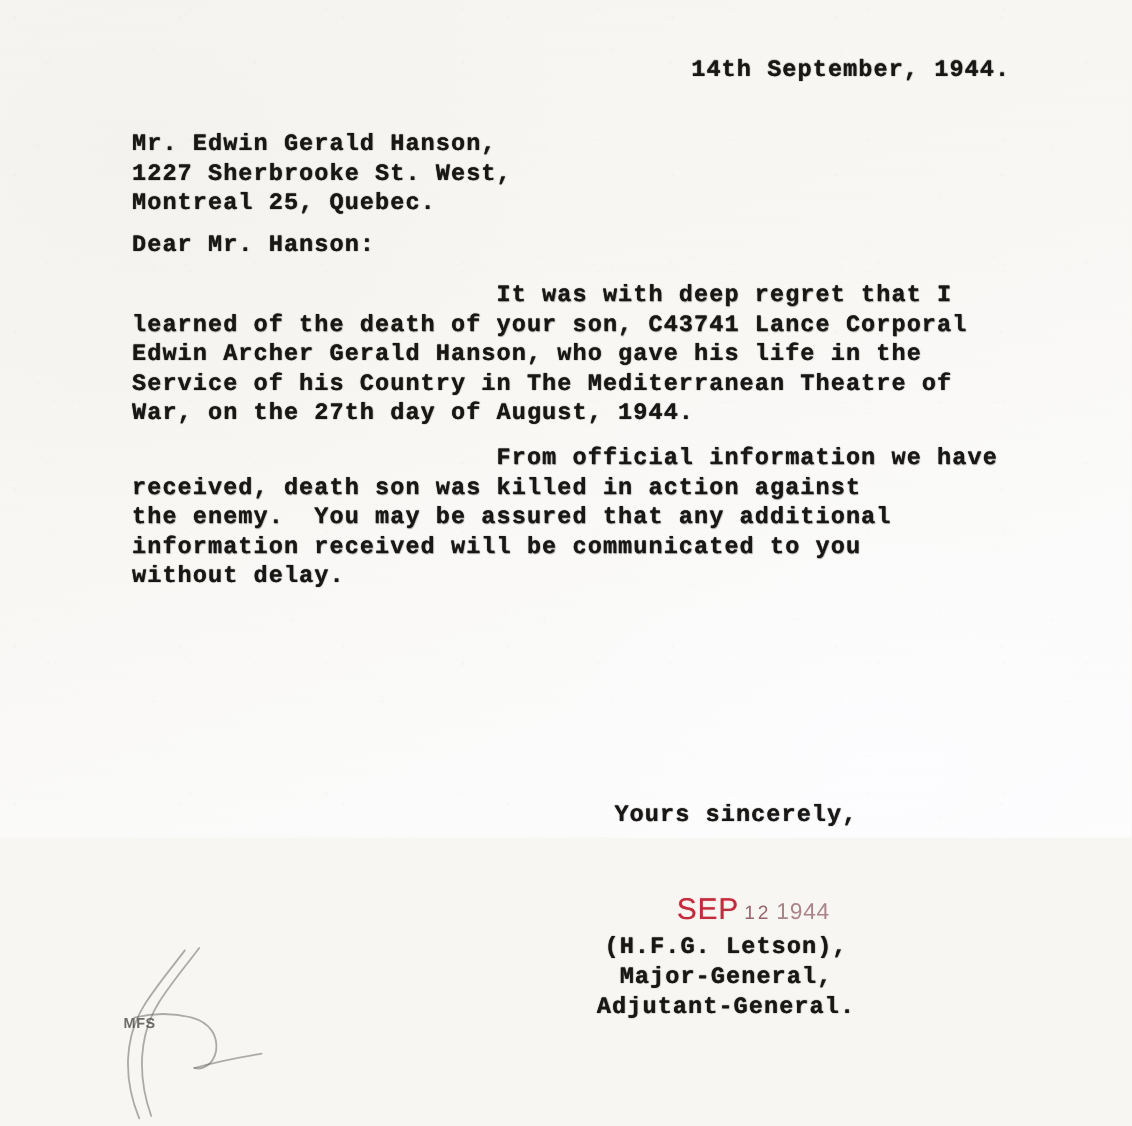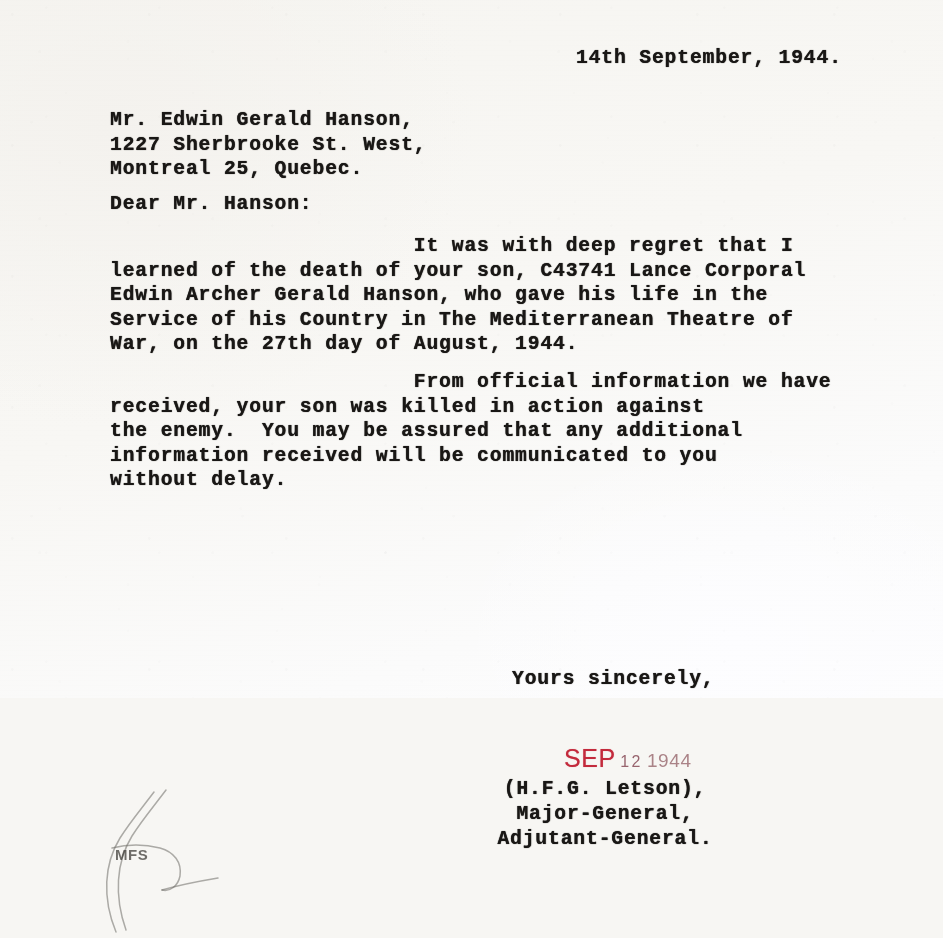--- a/index.html
+++ b/index.html
@@ -159,26 +159,25 @@
     width: 210px;
     height: 148px;
     pointer-events: none;
   }
   #clerk-initials {
     position: absolute;
     left: 103px;
     top: 846px;
     font-family: "Liberation Sans", sans-serif;
     font-weight: 700;
-    font-size: 15px;
+    font-size: 12px;
     letter-spacing: .5px;
     color: #3a3833;
     opacity: .72;
     filter: blur(.35px);
-    margin-left: 12px;
   }
 </style>
 </head>
 <body>
 
 <div id="paper">
 
   <div id="grain"></div>
   <div id="bands"></div>
 
@@ -190,21 +189,21 @@
 
   <div class="tw" id="salutation">Dear Mr. Hanson:</div>
 
   <div class="tw para" id="para-1">                        It was with deep regret that I
 learned of the death of your son, C43741 Lance Corporal
 Edwin Archer Gerald Hanson, who gave his life in the
 Service of his Country in The Mediterranean Theatre of
 War, on the 27th day of August, 1944.</div>
 
   <div class="tw para" id="para-2">                        From official information we have
-received, your son was killed in action against
+received, death son was killed in action against
 the enemy.  You may be assured that any additional
 information received will be communicated to you
 without delay.</div>
 
 
 
   <div class="tw" id="closing">Yours sincerely,</div>
 
 
   <div id="date-stamp"><span class="mon">SEP</span> <span class="day">12</span> <span class="yr">1944</span></div>

